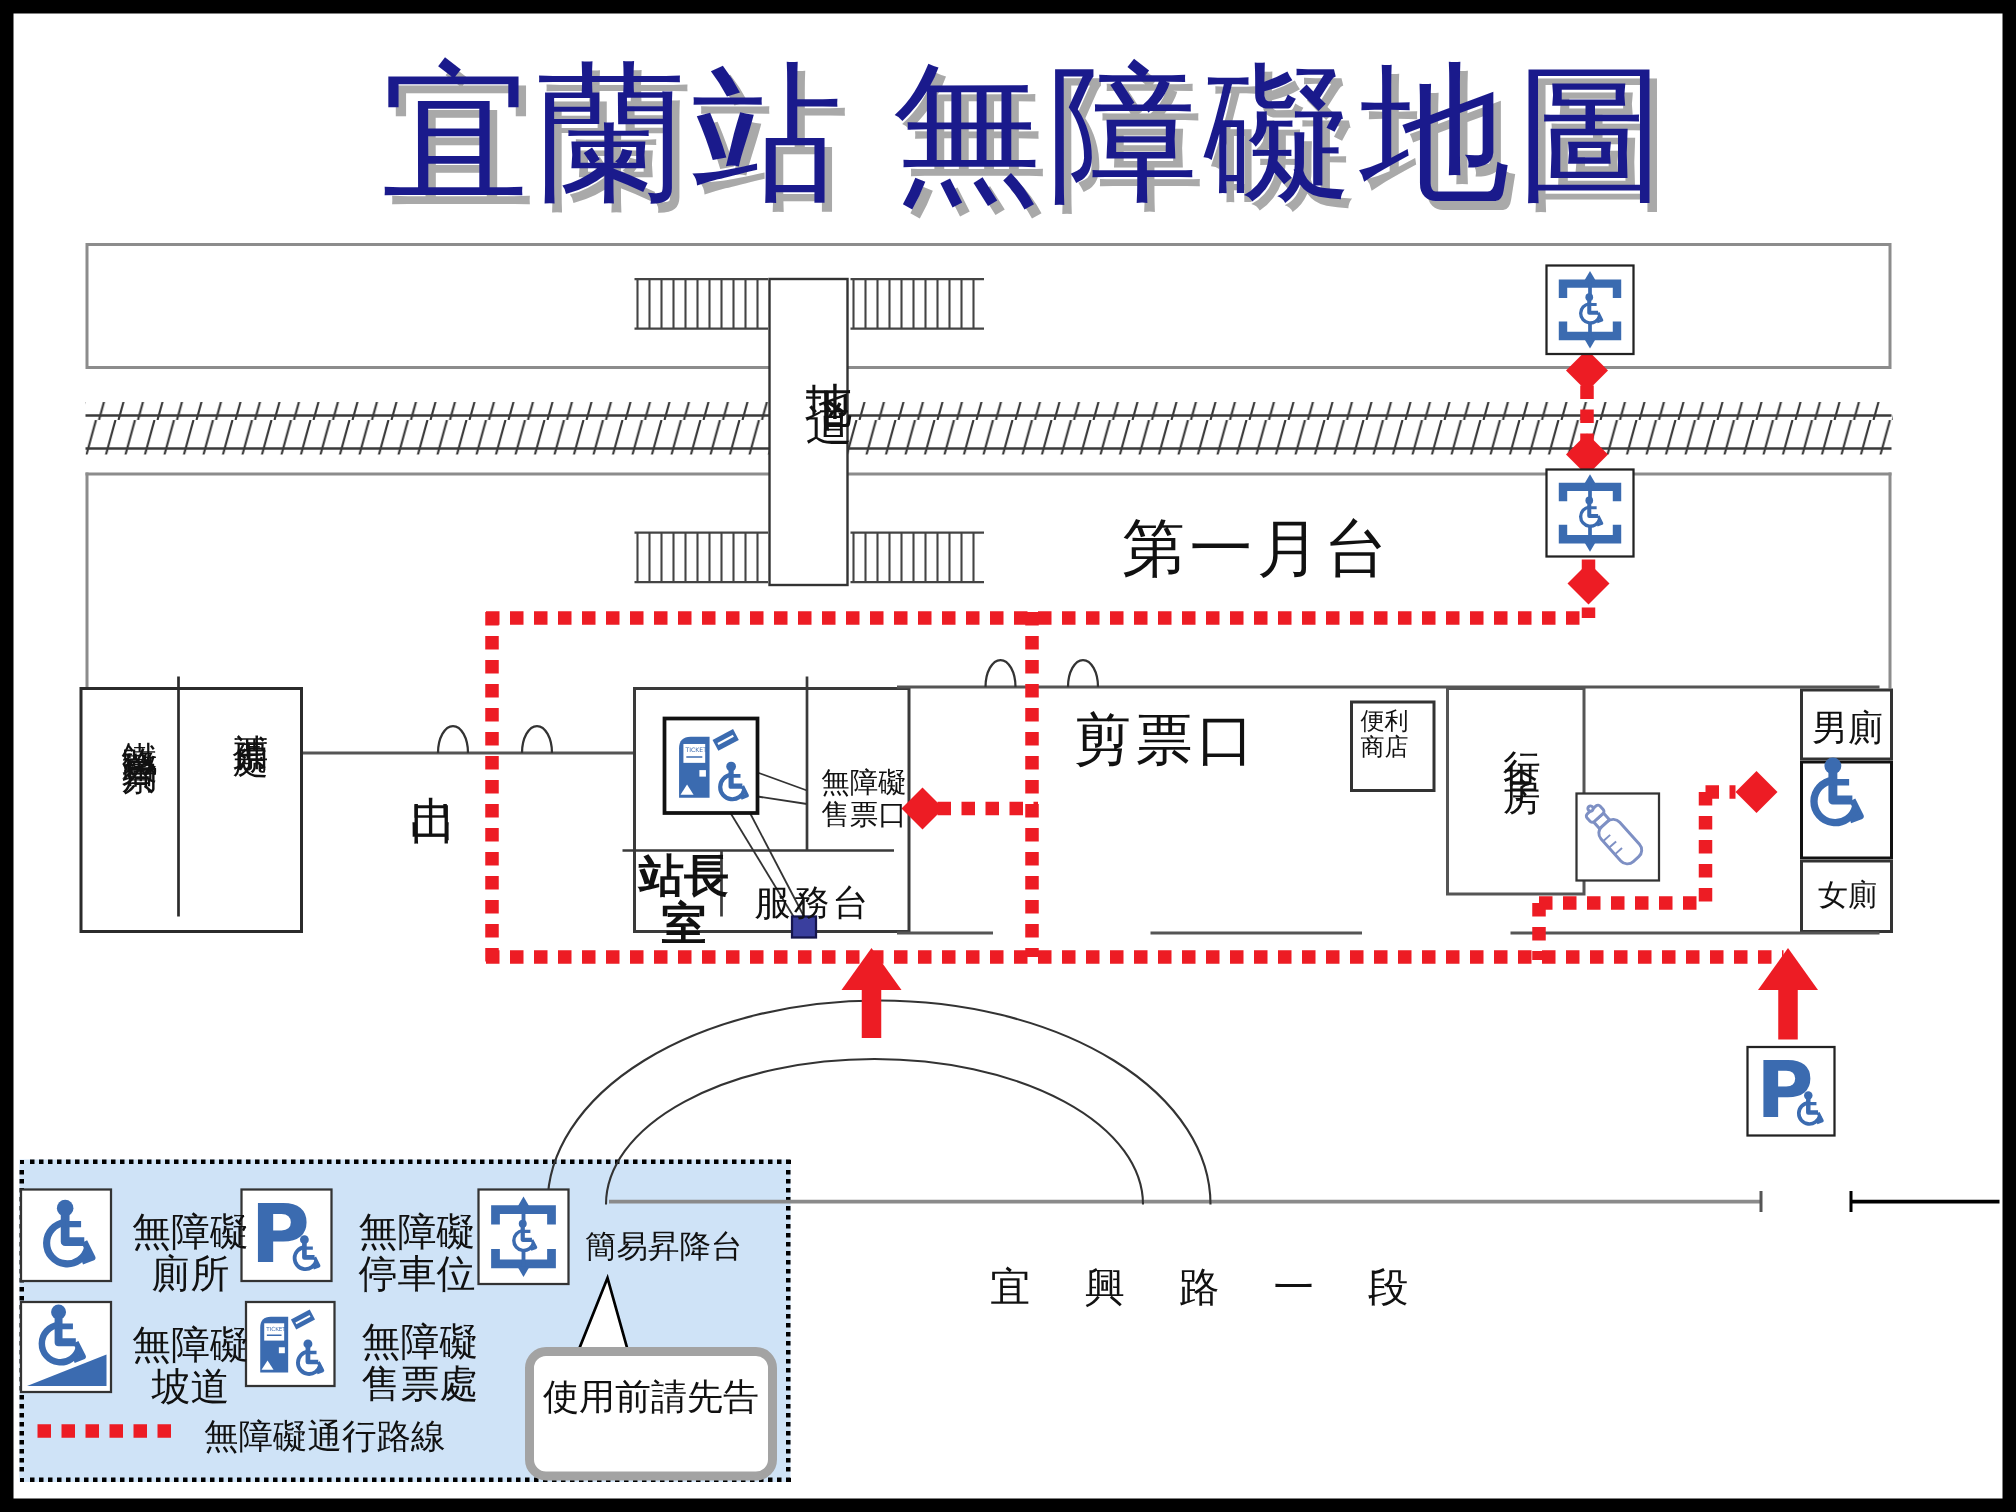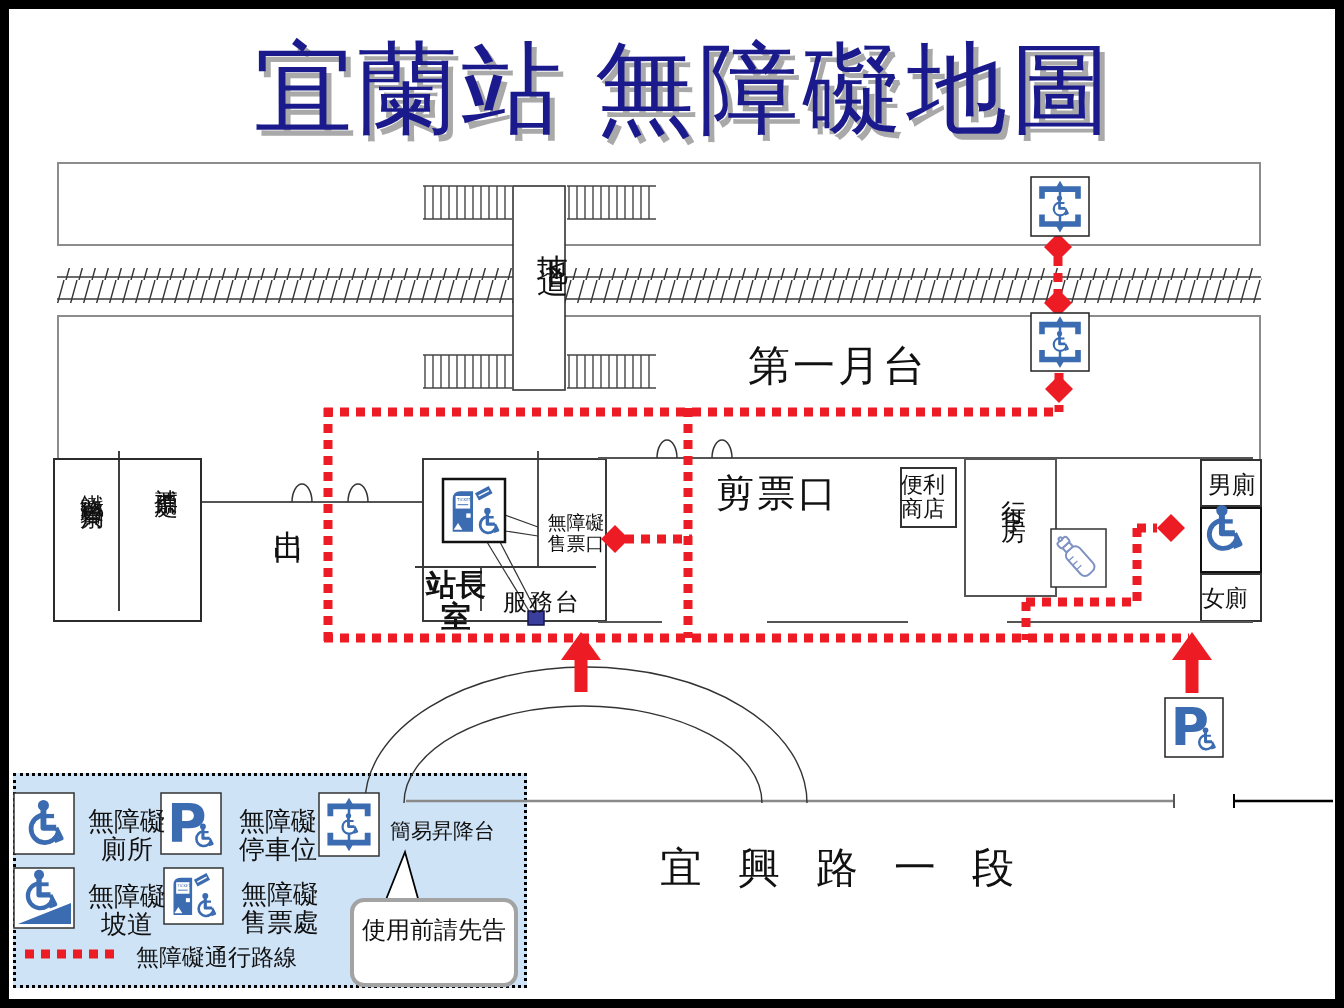--- a/index.html
+++ b/index.html
@@ -6,21 +6,21 @@
   #stage{position:relative;width:1344px;height:1008px;background:#fff;border:9px solid #000;box-sizing:border-box;overflow:hidden;font-family:"Liberation Serif","DejaVu Serif",serif;}
   .abs{position:absolute;}
   .box{position:absolute;background:#fff;box-sizing:border-box;}
   #title{left:150px;top:14px;width:1050px;text-align:center;font-size:100px;font-weight:400;color:#1a1a8c;letter-spacing:4px;text-shadow:5px 6px 0 #a9a9a9;white-space:nowrap;}
   .lbl{position:absolute;color:#111;white-space:nowrap;}
   .vtext{writing-mode:vertical-rl;text-orientation:upright;}
   .c2{line-height:1.08;text-align:center;}
   svg{position:absolute;left:0;top:0;}
   #legend-bg{left:4px;top:764px;width:514px;height:215px;background:#cfe3f7;border:3px dotted #000;box-sizing:border-box;}
   .legend-label{position:absolute;font-size:26px;line-height:1.06;text-align:center;color:#111;}
-  #bubble{left:341px;top:889px;width:168px;height:89px;background:#fff;border:4px solid #a3a3a3;border-radius:14px;box-sizing:border-box;text-align:center;font-size:24px;line-height:1.5;padding-top:10px;color:#111;}
+  #bubble{left:341px;top:889px;width:168px;height:89px;background:#fff;border:6px solid #a3a3a3;border-radius:14px;box-sizing:border-box;text-align:center;font-size:24px;line-height:1.5;padding-top:10px;color:#111;}
 </style>
 </head>
 <body>
 
 <div id="stage">
 
   <div class="box" style="left:48px;top:153px;width:1204px;height:84px;border:2px solid #8c8c8c;"></div>
   <div class="box" style="left:48px;top:306px;width:1204px;height:307px;border:2px solid #8c8c8c;border-bottom:none;"></div>
   <div class="box" style="left:44px;top:449px;width:149px;height:164px;border:2px solid #2b2b2b;"></div>
   <div class="box" style="left:413px;top:449px;width:185px;height:164px;border:2px solid #3a3a3a;"></div>
@@ -225,29 +225,29 @@
 
   <div class="lbl c2" style="left:536px;top:504px;width:62px;font-size:19px;">
     <span style="display:block">無障礙</span>
     <span style="display:block">售票口</span>
   </div>
   <div class="lbl c2" style="left:415px;top:560px;width:64px;font-size:30px;font-weight:bold;">
     <span style="display:block">站長</span>
     <span style="display:block">室</span>
   </div>
   <div class="lbl" style="left:494px;top:577px;font-size:24px;letter-spacing:2px;">服務台</div>
-  <div class="lbl c2" style="left:892px;top:464px;width:44px;font-size:22px;">
+  <div class="lbl c2" style="left:892px;top:464px;width:44px;font-size:16px;">
     <span style="display:block">便利</span>
     <span style="display:block">商店</span>
   </div>
   <div class="lbl vtext" style="left:988px;top:472px;font-size:25px;letter-spacing:8px;">行李房</div>
   <div class="lbl" style="left:1193px;top:460px;width:60px;text-align:center;font-size:24px;">男廁</div>
-  <div class="lbl" style="left:1193px;top:574px;width:60px;text-align:left;font-size:23px;">女廁</div>
-
-  <div class="lbl" style="left:651px;top:831px;font-size:42px;letter-spacing:36px;">宜興路一段</div>
+  <div class="lbl" style="left:1193px;top:574px;width:60px;text-align:center;font-size:20px;">女廁</div>
+
+  <div class="lbl" style="left:651px;top:831px;font-size:27px;letter-spacing:36px;">宜興路一段</div>
 
   <div class="legend-label" style="left:76px;top:799px;width:84px;">
     <span style="display:block">無障礙</span>
     <span style="display:block">廁所</span>
   </div>
   <div class="legend-label" style="left:224px;top:799px;width:90px;">
     <span style="display:block">無障礙</span>
     <span style="display:block">停車位</span>
   </div>
   <div class="legend-label" style="left:381px;top:811px;width:140px;font-size:21px;text-align:left;">

